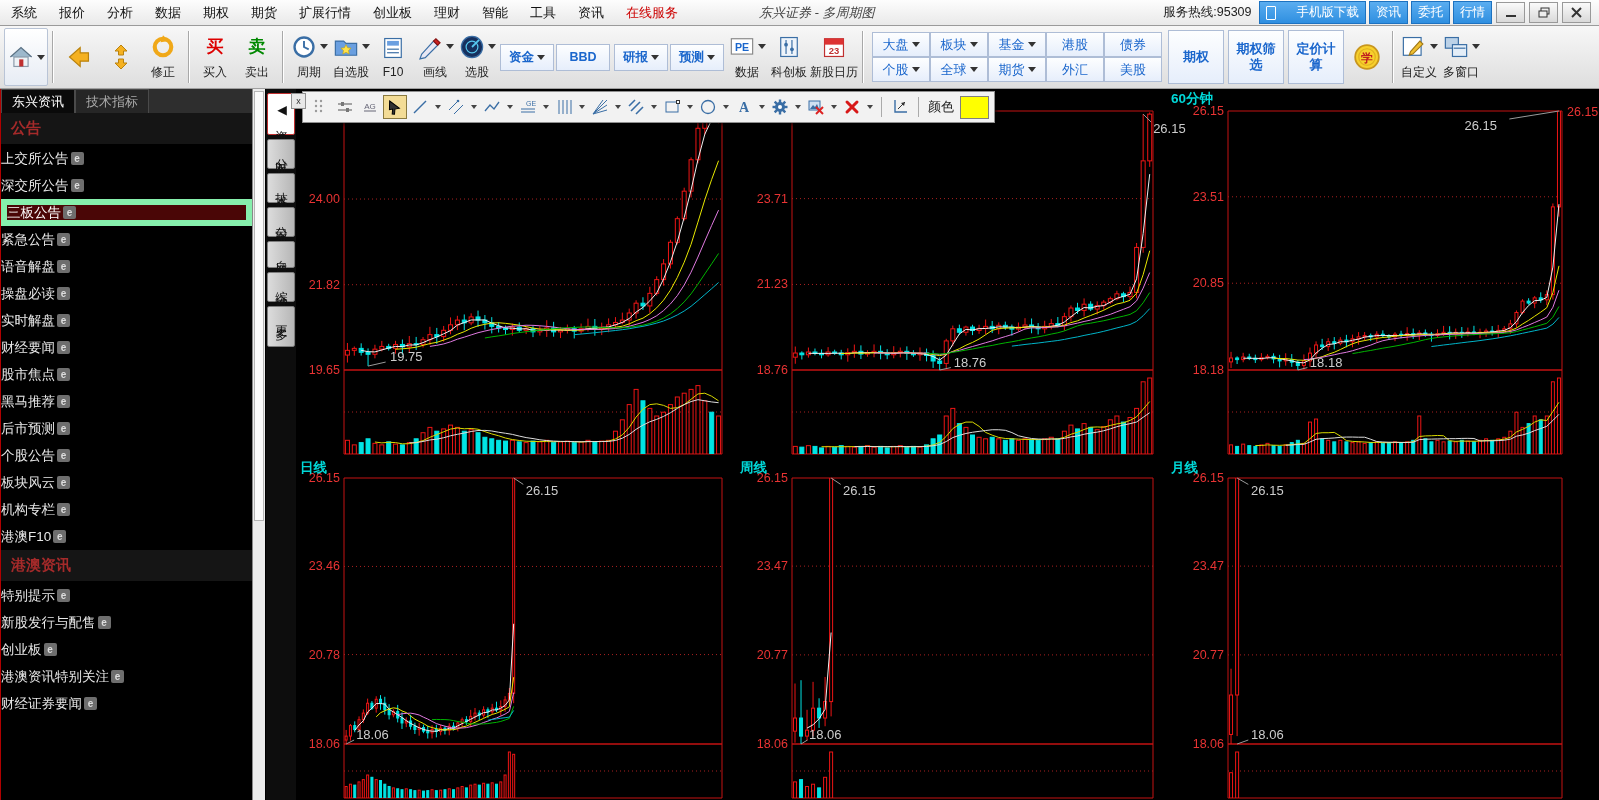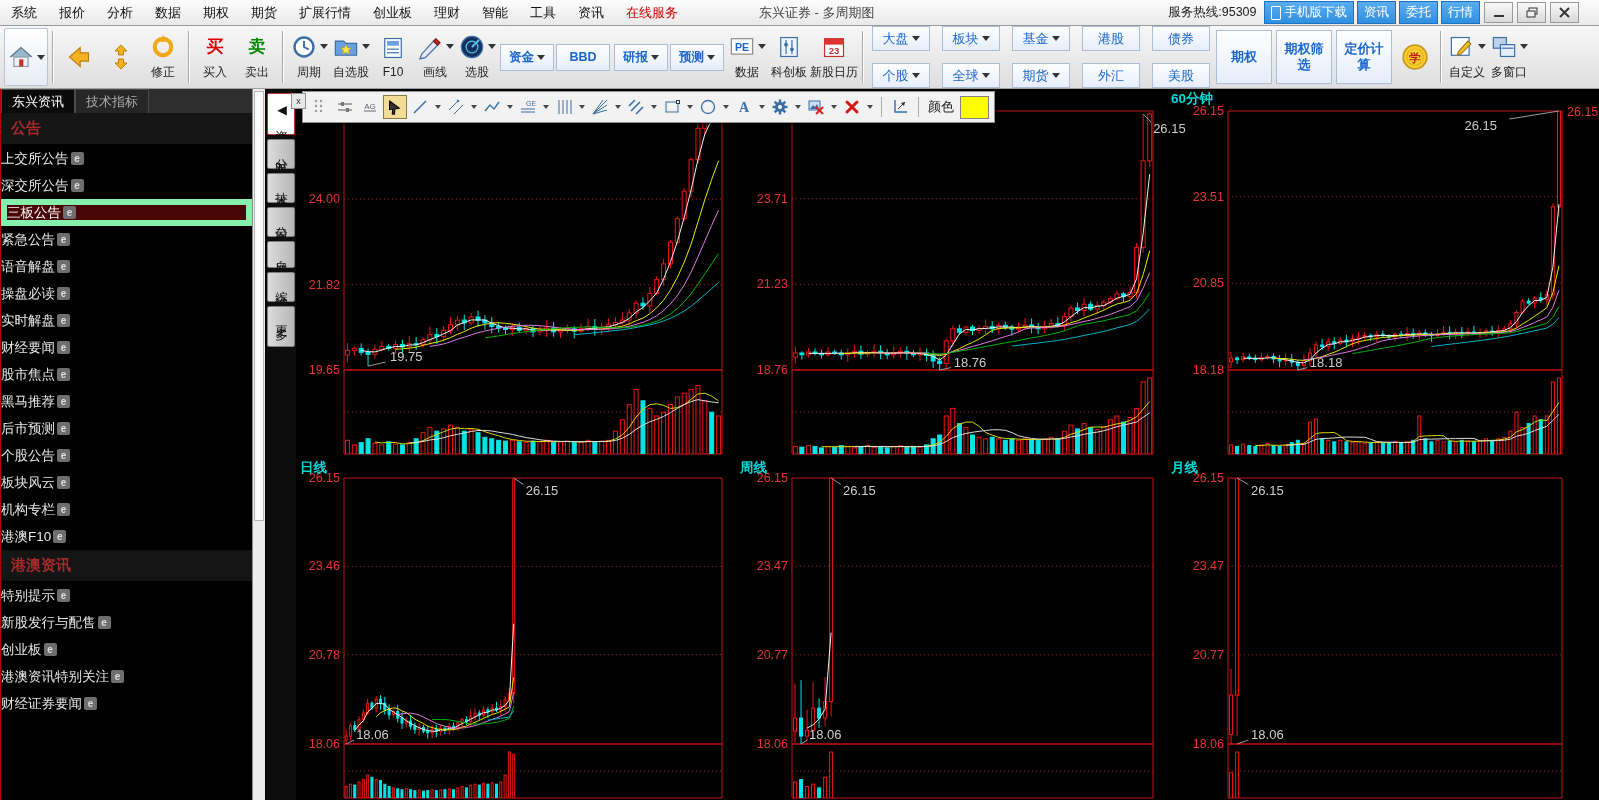--- a/index.html
+++ b/index.html
@@ -4,44 +4,44 @@
 <style>
   html,body{margin:0;padding:0;width:1599px;height:800px;overflow:hidden;
     font-family:"Liberation Sans","DejaVu Sans",sans-serif;background:#000;}
   #app{position:relative;width:1599px;height:800px;background:#000;}
   
   #titlebar{position:absolute;left:0;top:0;width:1599px;height:26px;
     background:linear-gradient(#fdfdfd,#e9e9e9);border-bottom:1px solid #9a9a9a;
     display:flex;align-items:center;font-size:13px;color:#111;box-sizing:border-box;}
   .menu-item{padding:0 11px;cursor:default;}
   .menu-item.red{color:#cc0000;}
-  #win-title{color:#444;margin-left:70px;}
-  #tb-right{margin-left:auto;display:flex;align-items:center;padding-right:20px;}
+  #win-title{color:#444;margin-left:70px;font-style:italic;}
+  #tb-right{margin-left:auto;display:flex;align-items:center;padding-right:8px;}
   #hotline{font-size:12.5px;color:#222;margin-right:4px;}
   .blue-btn{background:linear-gradient(#5aadf0,#2f8fe0);border:1px solid #1d72c0;color:#fff;
-    font-size:12.5px;padding:2px 6px;margin-left:3px;display:flex;align-items:center;gap:4px;}
+    font-size:12.5px;padding:2px 6px;margin-left:3px;display:flex;align-items:center;gap:21px;}
   .phone-glyph{display:inline-block;width:8px;height:12px;border:1px solid #fff;border-radius:1px;}
   .win-ctl{width:27px;height:19px;margin-left:4px;background:linear-gradient(#fafafa,#d9d9d9);
     border:1px solid #999;display:flex;align-items:center;justify-content:center;}
   
   #toolbar{position:absolute;left:0;top:26px;width:1599px;height:63px;
     background:linear-gradient(#f7f7f7,#dedede);border-bottom:1px solid #a0a0a0;
     display:flex;align-items:center;padding:1px 4px;box-sizing:border-box;}
   .tb-sep{width:1px;height:52px;background:#a8a8a8;border-right:1px solid #fff;margin:0 4px;}
   .tb-btn{display:flex;flex-direction:column;align-items:center;justify-content:center;
     min-width:42px;height:56px;font-size:12px;color:#222;position:relative;}
   .tb-btn .ico{height:26px;display:flex;align-items:center;}
   .tb-btn .lab{margin-top:4px;white-space:nowrap;}
   .tb-btn.boxed{border:1px solid #b9c4d6;background:linear-gradient(#ffffff,#e7ecf4);border-radius:2px;}
   .dd{width:0;height:0;border-left:4px solid transparent;border-right:4px solid transparent;
     border-top:5px solid #333;display:inline-block;margin-left:3px;}
   .stack2{display:flex;flex-direction:row;gap:2px;margin:0 2px;}
   .stack2 .sbtn{width:52px;height:25px;border:1px solid #aebdd6;background:linear-gradient(#fdfeff,#e6eefb);
     color:#1a66cc;font-weight:bold;font-size:12.5px;display:flex;align-items:center;justify-content:center;}
-  .grid25{display:grid;grid-template-columns:repeat(5,58px);grid-template-rows:25px 25px;gap:12px;margin:0 4px;}
+  .grid25{display:grid;grid-template-columns:repeat(5,58px);grid-template-rows:25px 25px;gap:0;margin:0 4px;}
   .gcell{border:1px solid #aebdd6;background:linear-gradient(#fdfeff,#e6eefb);color:#1a66cc;
     font-size:13px;display:flex;align-items:center;justify-content:center;}
   .tallbtn{min-width:46px;max-width:56px;height:52px;border:1px solid #aebdd6;margin:0 2px;
     background:linear-gradient(#fdfeff,#e6eefb);color:#1a66cc;font-size:13px;font-weight:bold;
     display:flex;align-items:center;justify-content:center;text-align:center;line-height:16px;padding:0 4px;}
   .buych{color:#dd0000;font-weight:bold;font-size:17px;}
   .sellch{color:#008800;font-weight:bold;font-size:17px;}
   
   #content-frame{position:absolute;left:0;top:89px;width:1599px;height:711px;
     border-left:1px solid #b00000;border-right:1px solid #b00000;box-sizing:border-box;background:#000;}

